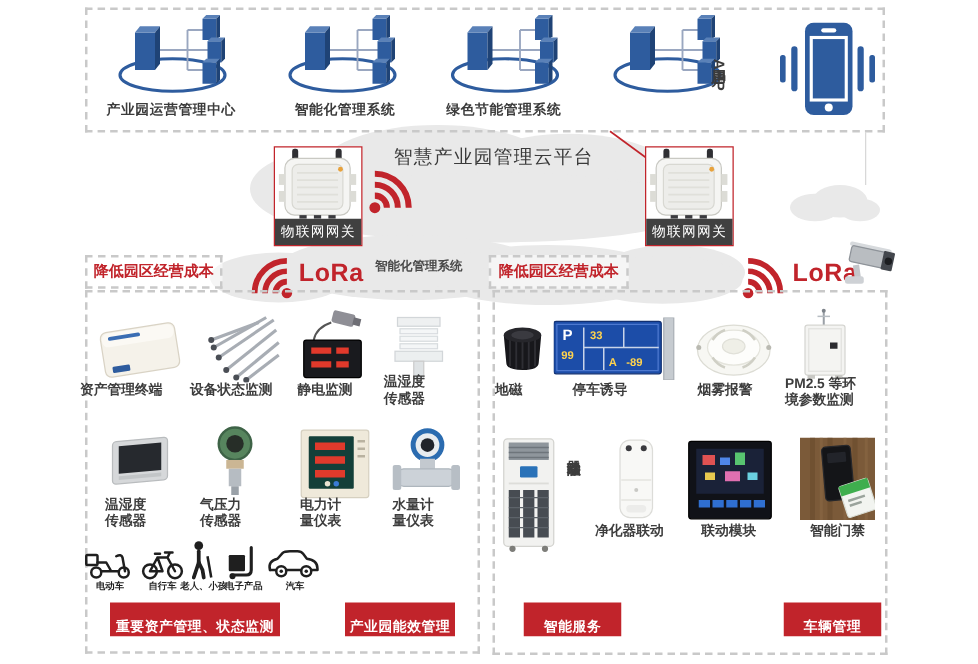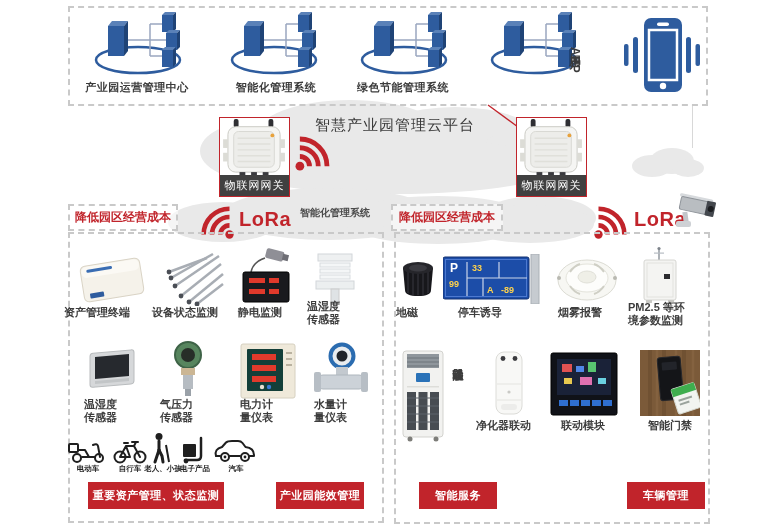--- a/index.html
+++ b/index.html
@@ -5,21 +5,21 @@
   html,body{margin:0;padding:0;background:#fff;}
   .stage{position:relative;width:782px;height:531px;background:#fff;overflow:hidden;
          font-family:"Liberation Sans","DejaVu Sans",sans-serif;}
   .abs{position:absolute;}
   .dashed{border:2px dashed #c9c9c9;box-sizing:border-box;}
   .toplbl{font-weight:bold;color:#3b3b3b;font-size:11px;text-align:center;letter-spacing:.5px;}
   .lbl{font-weight:bold;color:#3d3d3d;font-size:11px;line-height:13px;text-align:left;white-space:pre-line;}
   .tiny{font-size:7.5px;color:#1f1f1f;text-align:center;font-weight:bold;white-space:nowrap;}
   .hdrbox{border:2px dashed #c9c9c9;box-sizing:border-box;display:flex;align-items:center;justify-content:center;
           color:#c1242b;font-weight:bold;font-size:12px;background:rgba(255,255,255,.55);}
-  .redbtn{background:#c1242b;color:#fff;font-weight:bold;font-size:11px;display:flex;align-items:center;
+  .redbtn{background:#c1242b;color:#fff;font-weight:bold;font-size:11px;display:flex;align-items:flex-end;
           justify-content:center;letter-spacing:.5px;}
   .gwbox{box-sizing:border-box;border:1px solid #c1242b;background:#fff;display:flex;flex-direction:column;}
   .gwlabel{height:21px;background:#404040;color:#fff;font-weight:normal;font-size:11px;display:flex;
            align-items:center;justify-content:center;letter-spacing:1px;}
   .vtext{writing-mode:vertical-rl;}
   .lora{color:#c1242b;font-weight:bold;font-size:20px;letter-spacing:.5px;}
   .cloudtitle{font-weight:normal;color:#3a3a3a;font-size:15px;text-align:center;letter-spacing:1px;}
   .accessnet{font-weight:bold;color:#4a4a4a;font-size:10px;text-align:center;}
   svg{display:block;}
   svg text{font-family:"Liberation Sans","DejaVu Sans",sans-serif;}

